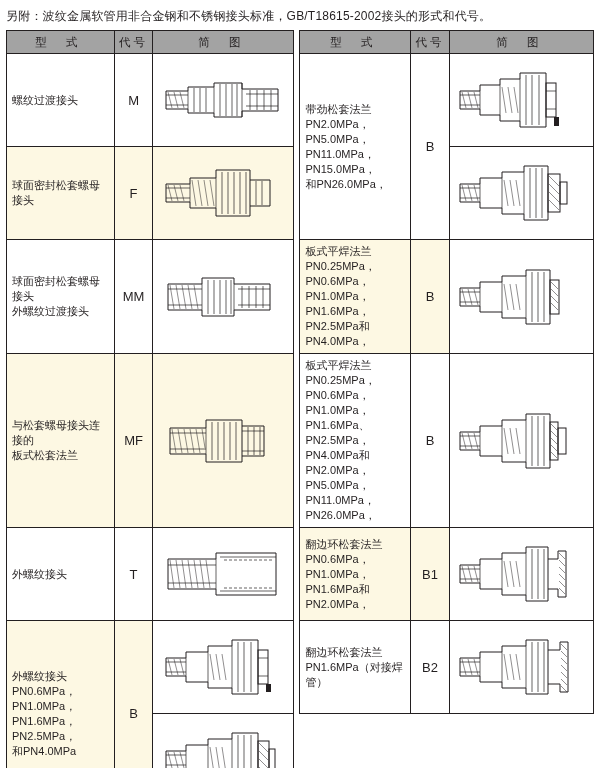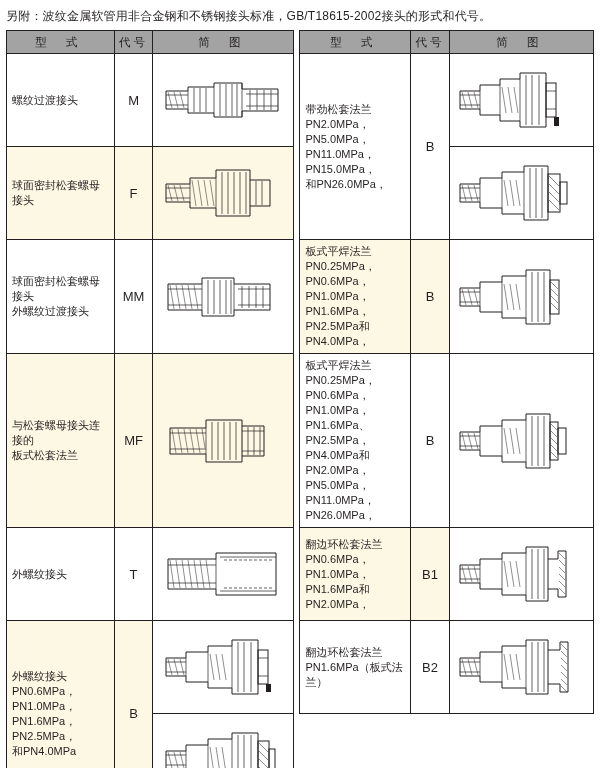--- a/index.html
+++ b/index.html
@@ -381,21 +381,21 @@
               </g>
             </svg>
           </div>
         </td>
 
         <td class="gapcol"></td>
 
         <td class="white">
           <div class="celltext">
             <span class="nm">翻边环松套法兰</span>
-            <span class="nm">PN1.6MPa（板式法兰）</span>
+            <span class="nm">PN1.6MPa（对接焊管）</span>
           </div>
         </td>
         <td class="c-code2 white">B2</td>
         <td class="white">
           <div class="figwrap">
             <svg width="135" height="78" viewBox="0 0 135 78">
               <g>
                 <path class="ln" d="M6 30 L26 30 L26 24 L48 24 L48 18 L72 18 L72 12 L94 12 L94 66 L72 66 L72 60 L48 60 L48 54 L26 54 L26 48 L6 48 Z"></path>
                 <path class="lnT" d="M26 30 L26 48 M48 24 L48 54 M72 18 L72 60"></path>
                 <path class="lnT" d="M6 34 L26 34 M6 44 L26 44"></path>

